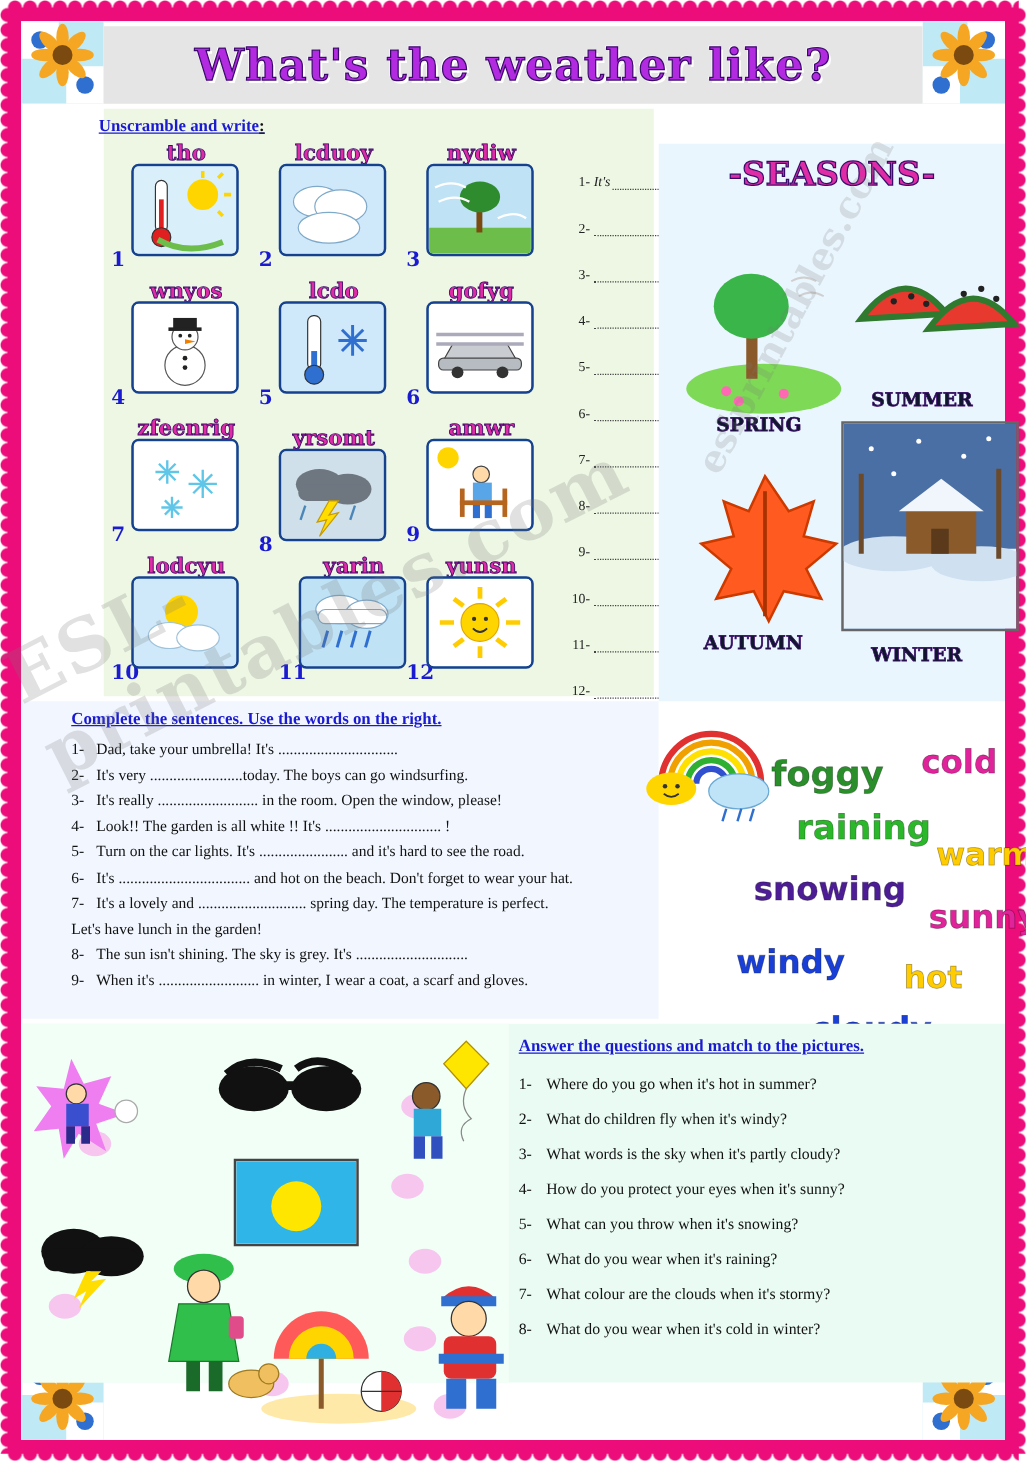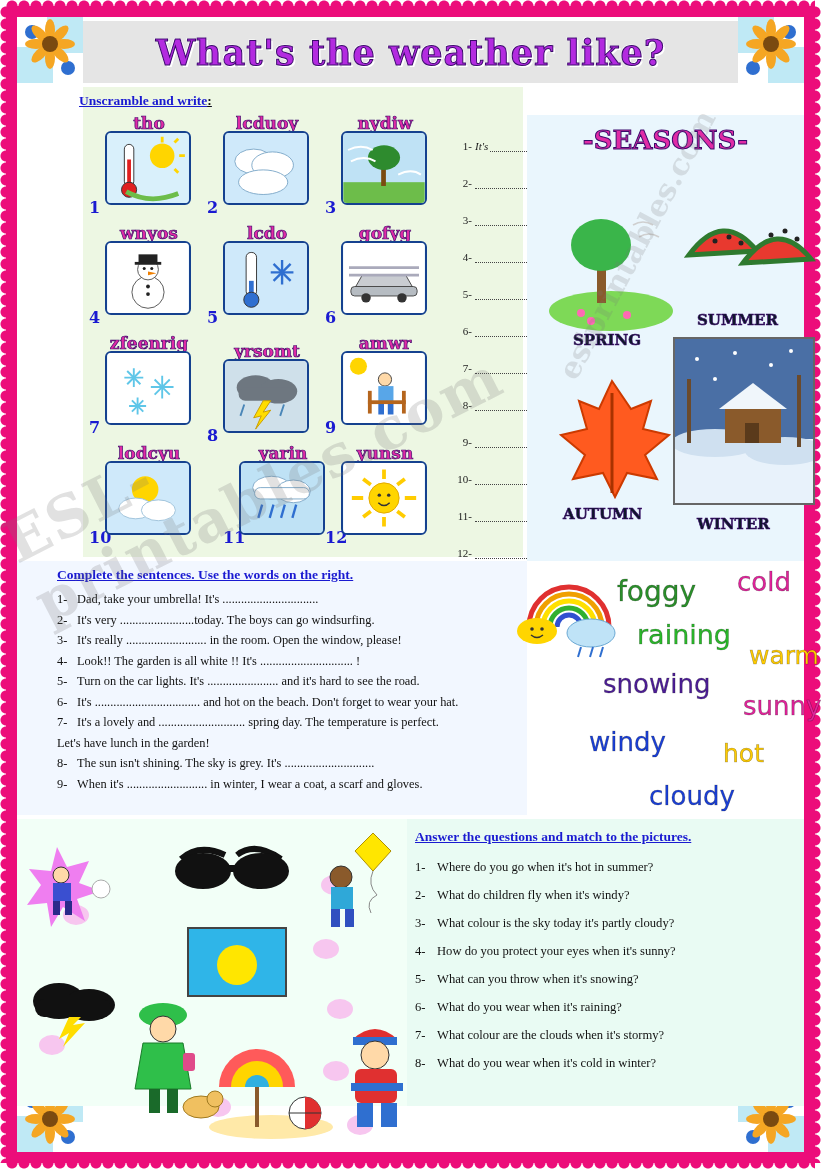--- a/index.html
+++ b/index.html
@@ -145,22 +145,23 @@
   .sent .t { flex:1; }
 
   
   .panel-words {
     position:absolute; left:510px; top:544px; right:0; height:254px;
     background:#ffffff;
   }
   .wordbank { position:absolute; inset:0; }
   .wb {
     position:absolute;
-    font-family:"DejaVu Sans", sans-serif; font-weight:normal;
+    font-family:"DejaVu Sans", sans-serif; font-weight:bold;
     white-space:nowrap;
+    margin-top:28px;
   }
 
   
   .panel-bottom {
     position:absolute; left:0; top:802px; right:0; bottom:46px;
     background:#e9fbf3;
   }
   .panel-bottom-left {
     position:absolute; left:0; top:0; width:390px; bottom:0;
     background:#f2fff7;
@@ -867,21 +868,21 @@
         <div class="q">
             <span class="n">1-</span>
             <span class="t">Where do you go when it's hot in summer?</span>
           </div>
         <div class="q">
             <span class="n">2-</span>
             <span class="t">What do children fly when it's windy?</span>
           </div>
         <div class="q">
             <span class="n">3-</span>
-            <span class="t">What colour is the sky today it's partly cloudy?</span>
+            <span class="t">What words is the sky when it's partly cloudy?</span>
           </div>
         <div class="q">
             <span class="n">4-</span>
             <span class="t">How do you protect your eyes when it's sunny?</span>
           </div>
         <div class="q">
             <span class="n">5-</span>
             <span class="t">What can you throw when it's snowing?</span>
           </div>
         <div class="q">

